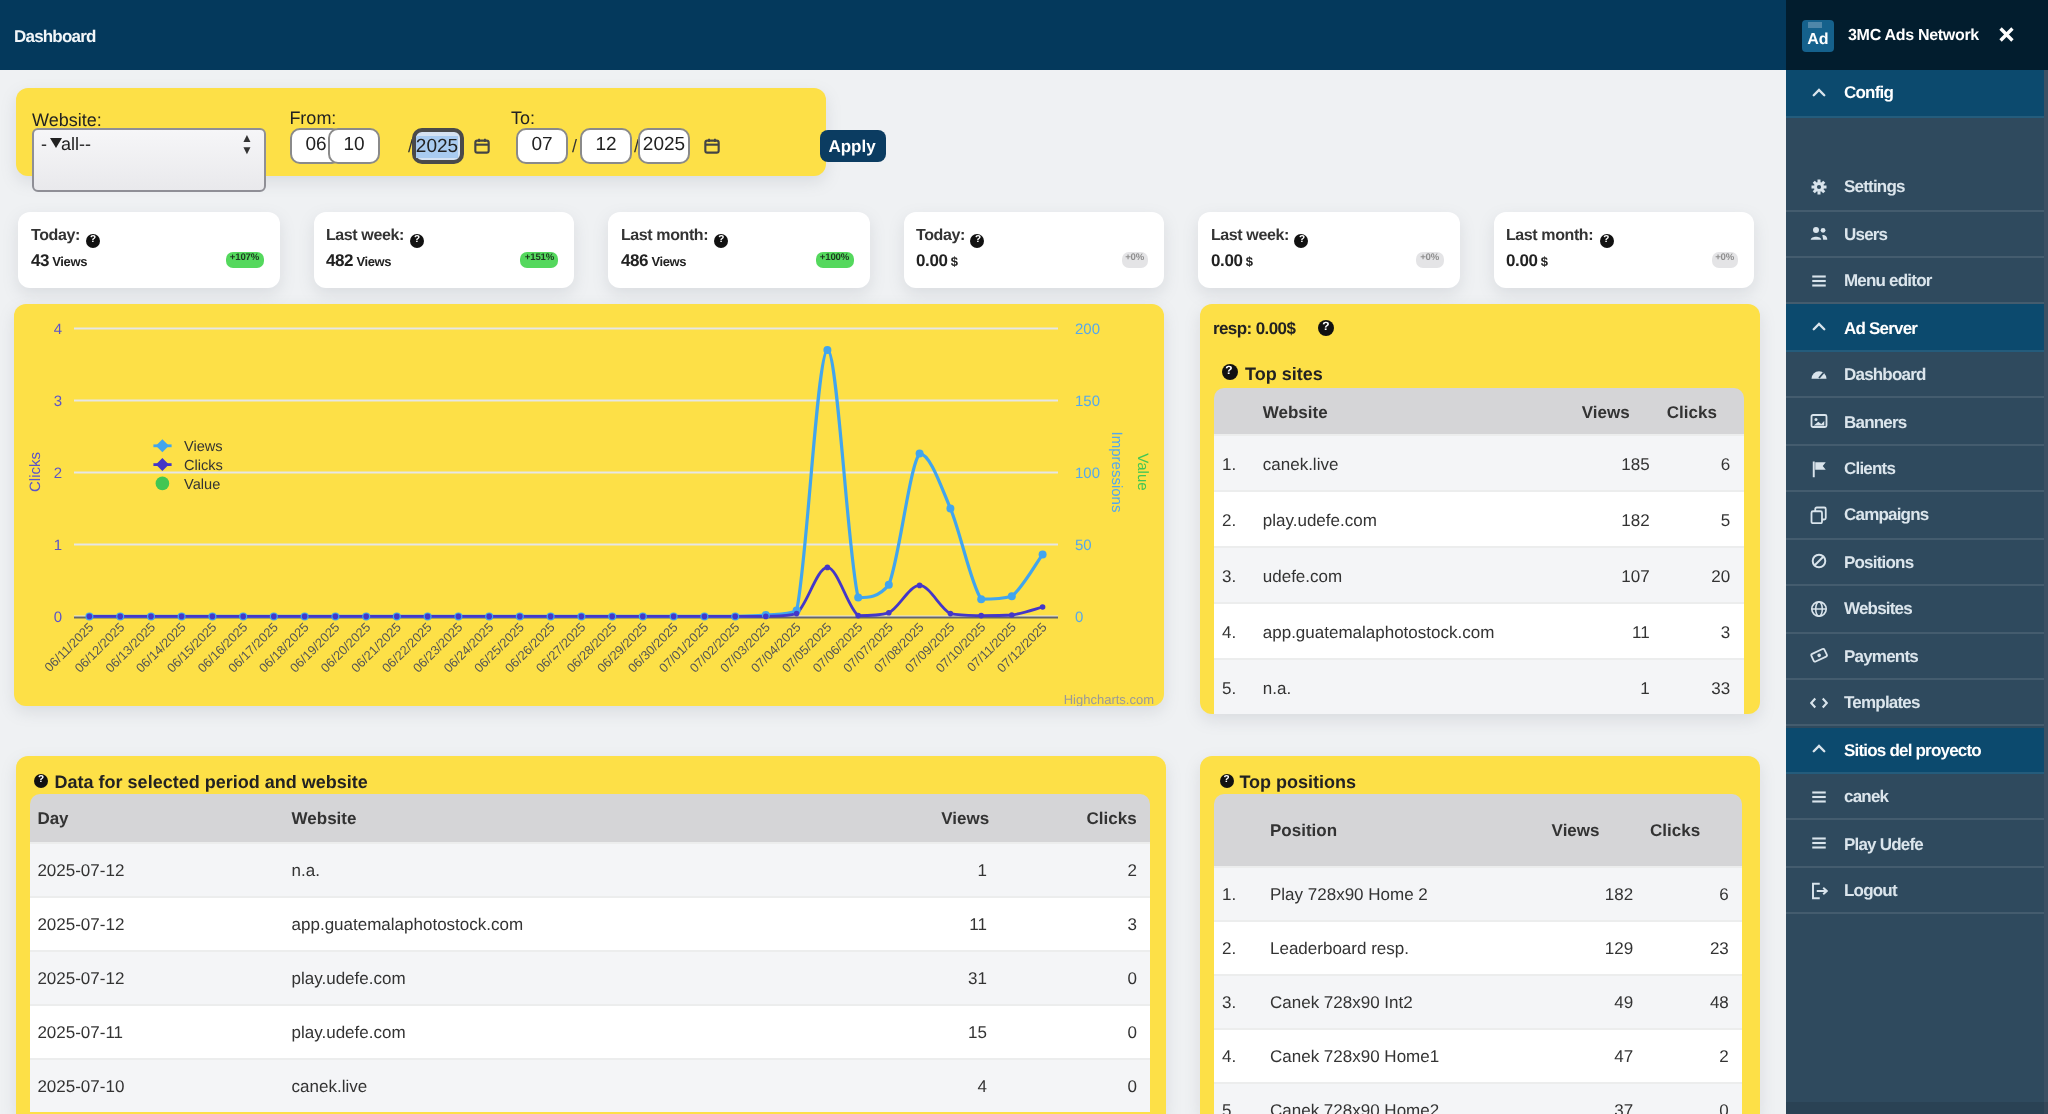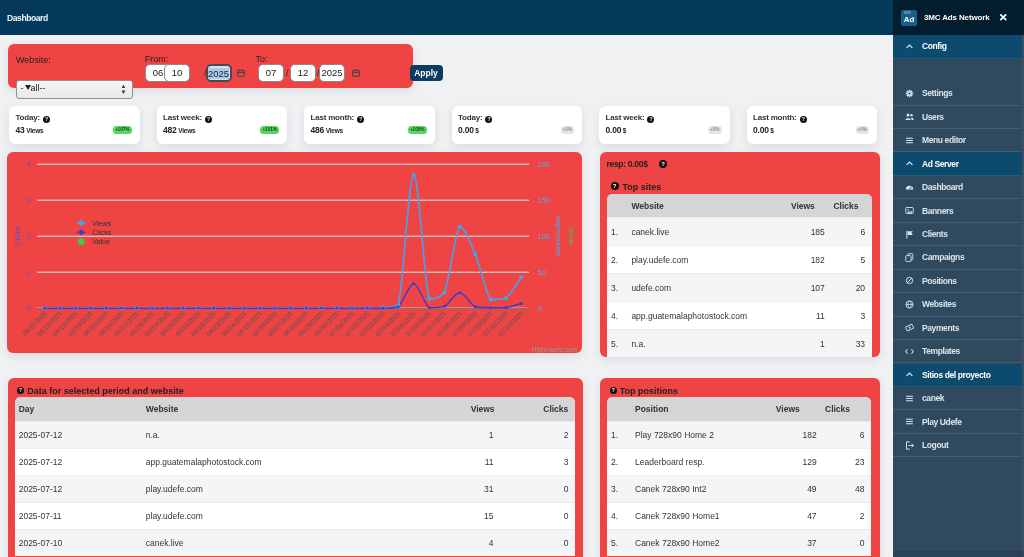--- a/index.html
+++ b/index.html
@@ -1,22 +1,22 @@
 <!DOCTYPE html>
 <html><head>
 <meta charset="utf-8">
 <style>
 * { margin:0; padding:0; box-sizing:border-box; }
 html,body { width:1024px; height:557px; overflow:hidden; font-family:"Liberation Sans", sans-serif; background:#eff1f3; }
 .topbar { position:absolute; left:0; top:0; width:893px; height:35px; background:#04395c; }
 .topbar span { position:absolute; left:7px; top:13px; color:#f2f6f9; font-size:8.5px; font-weight:700; letter-spacing:-.4px; }
-.card { position:absolute; background:#ef4444; border-radius:6px; box-shadow:0 3px 8px rgba(120,130,140,.18); }
+.card { position:absolute; background:#fde047; border-radius:6px; box-shadow:0 3px 8px rgba(120,130,140,.18); }
 
 .lbl { position:absolute; font-size:9px; color:#222; }
-.sel { position:absolute; left:7.5px; top:36px; width:117px; height:19px; background:linear-gradient(#f6f6f8,#e9e9ec); border:1px solid #8f8f96; border-radius:3px; font-size:9px; color:#222; line-height:15px; padding-left:4px; }
+.sel { position:absolute; left:7.5px; top:20px; width:117px; height:32px; background:linear-gradient(#f6f6f8,#e9e9ec); border:1px solid #8f8f96; border-radius:3px; font-size:9px; color:#222; line-height:15px; padding-left:4px; }
 .sel .arr { position:absolute; right:5px; top:2px; font-size:6px; color:#333; line-height:6px; }
 .dinp { position:absolute; top:19.5px; width:26px; height:18px; border:1px solid #8a8a8a; border-radius:5px; background:#fff; font-size:9.5px; color:#222; text-align:center; line-height:16px; }
 .slash { position:absolute; top:24px; font-size:9px; color:#333; }
 .applybtn { position:absolute; left:353.5px; top:20.5px; width:33px; height:16px; background:#0b3c61; border-radius:4px; color:#fff; font-size:8.5px; font-weight:700; text-align:center; line-height:16px;margin-left:48px; }
 
 .scard { position:absolute; top:105.5px; width:130.5px; height:38px; background:#fff; border-radius:6px; box-shadow:0 3px 8px rgba(120,130,140,.18); }
 .sline1 { position:absolute; left:6.5px; top:7.5px; font-size:8px; font-weight:700; color:#333; letter-spacing:-.2px; }
 .sline2 { position:absolute; left:6.5px; top:20.5px; color:#222; letter-spacing:-.2px; font-size:8.5px; line-height:1; }
 .sn { font-size:8.5px; font-weight:700; }
 .su { font-size:6.5px; font-weight:700; }
@@ -320,21 +320,21 @@
 <span style="position:absolute;right:81.2px;top:50%;transform:translateY(-50%)">4</span>
 <span style="position:absolute;right:6.2px;top:50%;transform:translateY(-50%)">0</span>
 </div>
 </div>
 </div>
 
 <div class="card" style="left:599.5px;top:378px;width:280px;height:179px;border-radius:6px 6px 0 0">
   <span style="position:absolute;left:10.3px;top:9.2px;width:7px;height:7px;background:#111;border-radius:50%;color:#fff;font-size:5px;font-weight:700;text-align:center;line-height:7px">?</span>
   <span class="ttl" style="left:20.2px;top:8px">Top positions</span>
   <div style="position:absolute;left:7.5px;top:19.4px;width:264px">
-<div class="th" style="height:24px">
+<div class="th" style="height:36px">
 <span style="position:absolute;left:4px;top:50%;transform:translateY(-50%)"></span>
 <span style="position:absolute;left:28px;top:50%;transform:translateY(-50%)">Position</span>
 <span style="position:absolute;left:168.8px;top:50%;transform:translateY(-50%)">Views</span>
 <span style="position:absolute;left:218px;top:50%;transform:translateY(-50%)">Clicks</span>
 </div>
 <div class="tr" style="height:26.9px;background:#f4f5f7">
 <span style="position:absolute;left:4px;top:50%;transform:translateY(-50%)">1.</span>
 <span style="position:absolute;left:28px;top:50%;transform:translateY(-50%)">Play 728x90 Home 2</span>
 <span style="position:absolute;right:54.4px;top:50%;transform:translateY(-50%)">182</span>
 <span style="position:absolute;right:6.6px;top:50%;transform:translateY(-50%)">6</span>

